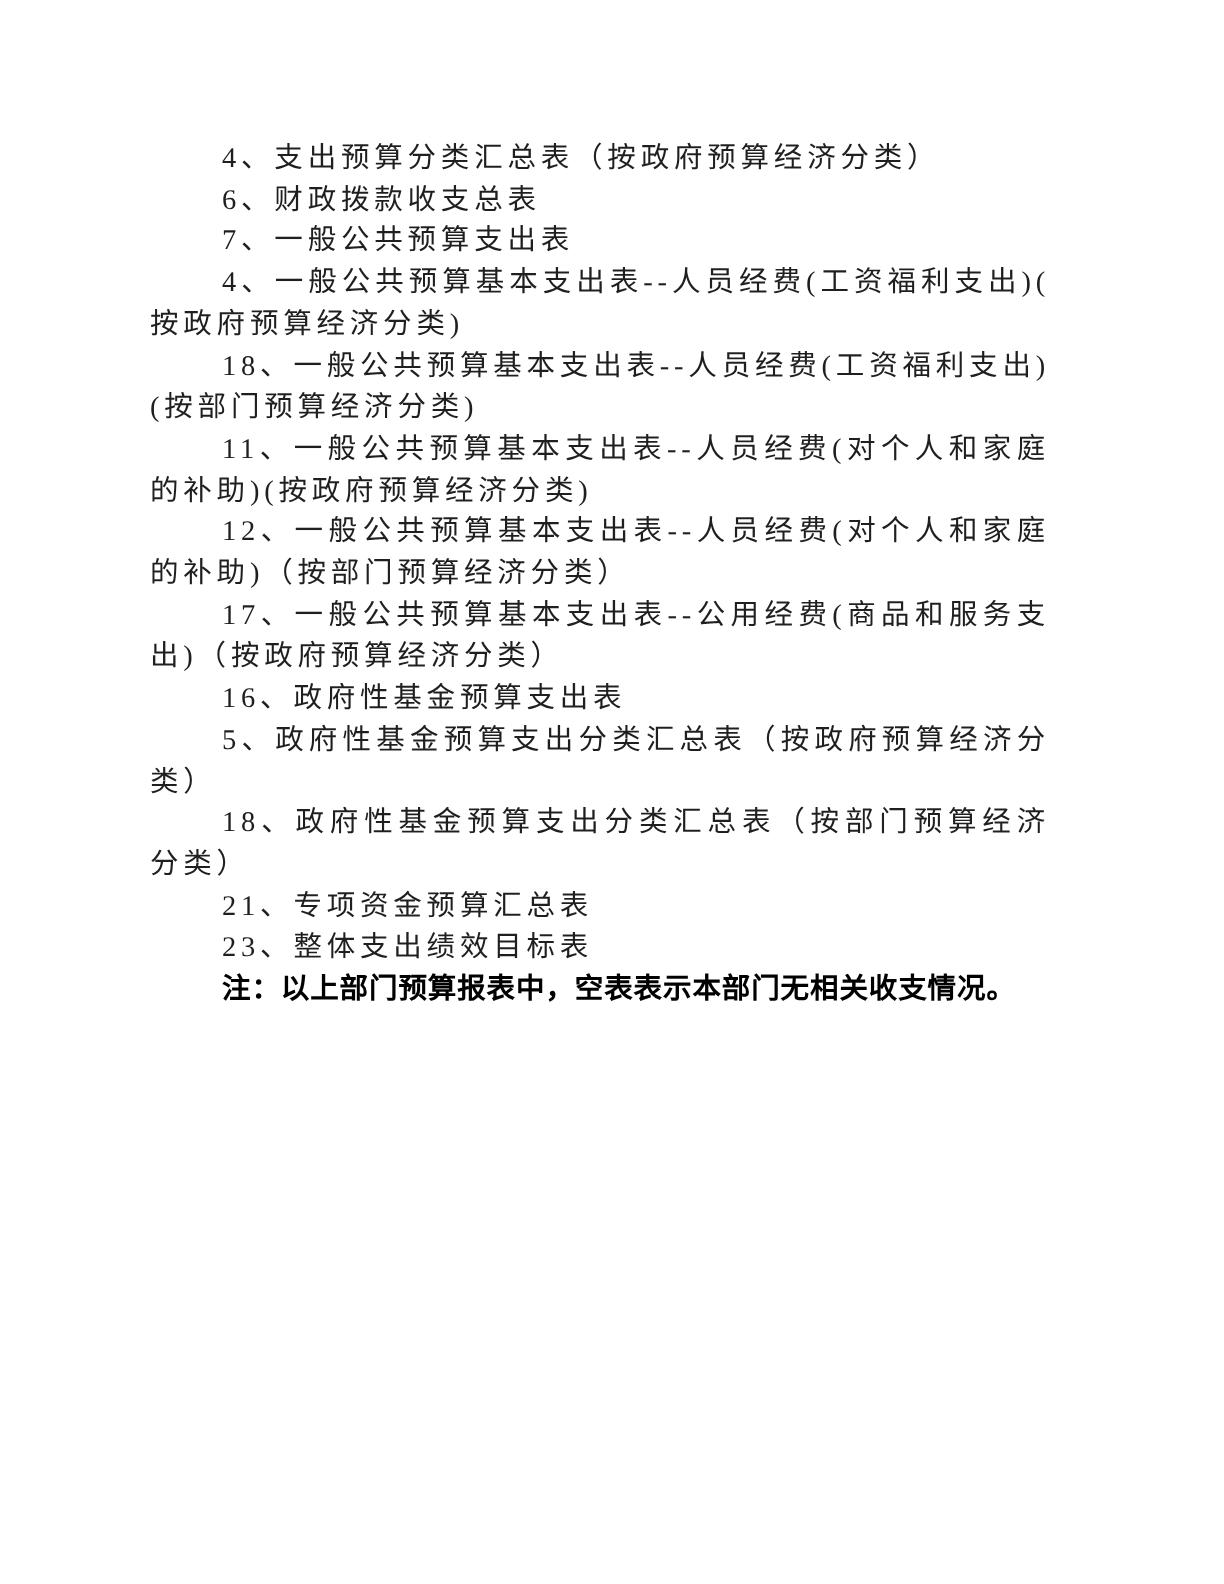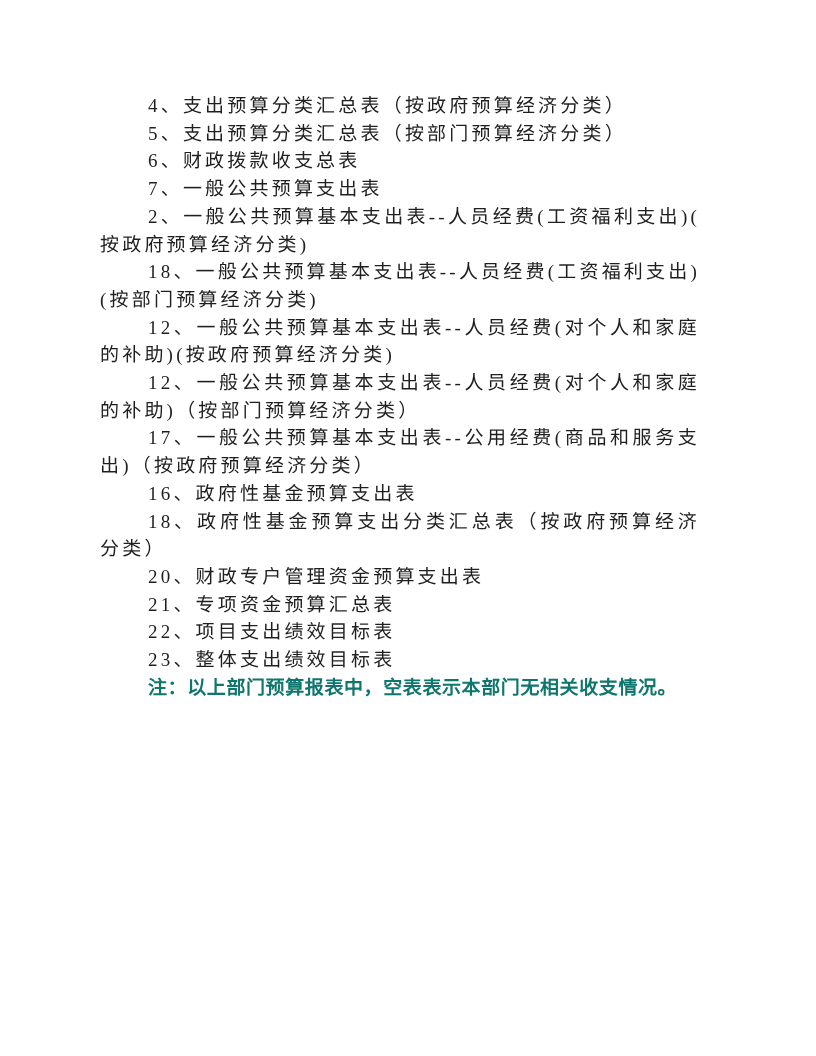--- a/index.html
+++ b/index.html
@@ -33,42 +33,40 @@
     line-break: anywhere;
     word-break: break-all;
   }
   p.note {
     margin: 0;
     padding: 0;
     font-family: "Liberation Sans", sans-serif;
     font-weight: 700;
     font-size: 19px;
     line-height: 27.7px;
-    color: #0f766e;
+    color: #000000;
     text-indent: 48px;
     letter-spacing: 0.6px;
     white-space: nowrap;
   }
 </style>
 </head>
 <body>
 
 <div class="page">
   <div class="doc-list">
 
   <p class="item">4、支出预算分类汇总表（按政府预算经济分类）</p>
-      <p class="item">5、支出预算分类汇总表（按部门预算经济分类）</p>
       <p class="item">6、财政拨款收支总表</p>
       <p class="item">7、一般公共预算支出表</p>
-      <p class="item">2、一般公共预算基本支出表--人员经费(工资福利支出)(按政府预算经济分类)</p>
+      <p class="item">4、一般公共预算基本支出表--人员经费(工资福利支出)(按政府预算经济分类)</p>
       <p class="item">18、一般公共预算基本支出表--人员经费(工资福利支出)(按部门预算经济分类)</p>
-      <p class="item">12、一般公共预算基本支出表--人员经费(对个人和家庭的补助)(按政府预算经济分类)</p>
+      <p class="item">11、一般公共预算基本支出表--人员经费(对个人和家庭的补助)(按政府预算经济分类)</p>
       <p class="item">12、一般公共预算基本支出表--人员经费(对个人和家庭的补助)（按部门预算经济分类）</p>
       <p class="item">17、一般公共预算基本支出表--公用经费(商品和服务支出)（按政府预算经济分类）</p>
       <p class="item">16、政府性基金预算支出表</p>
-      <p class="item">18、政府性基金预算支出分类汇总表（按政府预算经济分类）</p>
-      <p class="item">20、财政专户管理资金预算支出表</p>
+      <p class="item">5、政府性基金预算支出分类汇总表（按政府预算经济分类）</p>
+      <p class="item">18、政府性基金预算支出分类汇总表（按部门预算经济分类）</p>
       <p class="item">21、专项资金预算汇总表</p>
-      <p class="item">22、项目支出绩效目标表</p>
       <p class="item">23、整体支出绩效目标表</p>
     </div>
   <p class="note">注：以上部门预算报表中，空表表示本部门无相关收支情况。</p>
 </div>
 
 </body></html>

